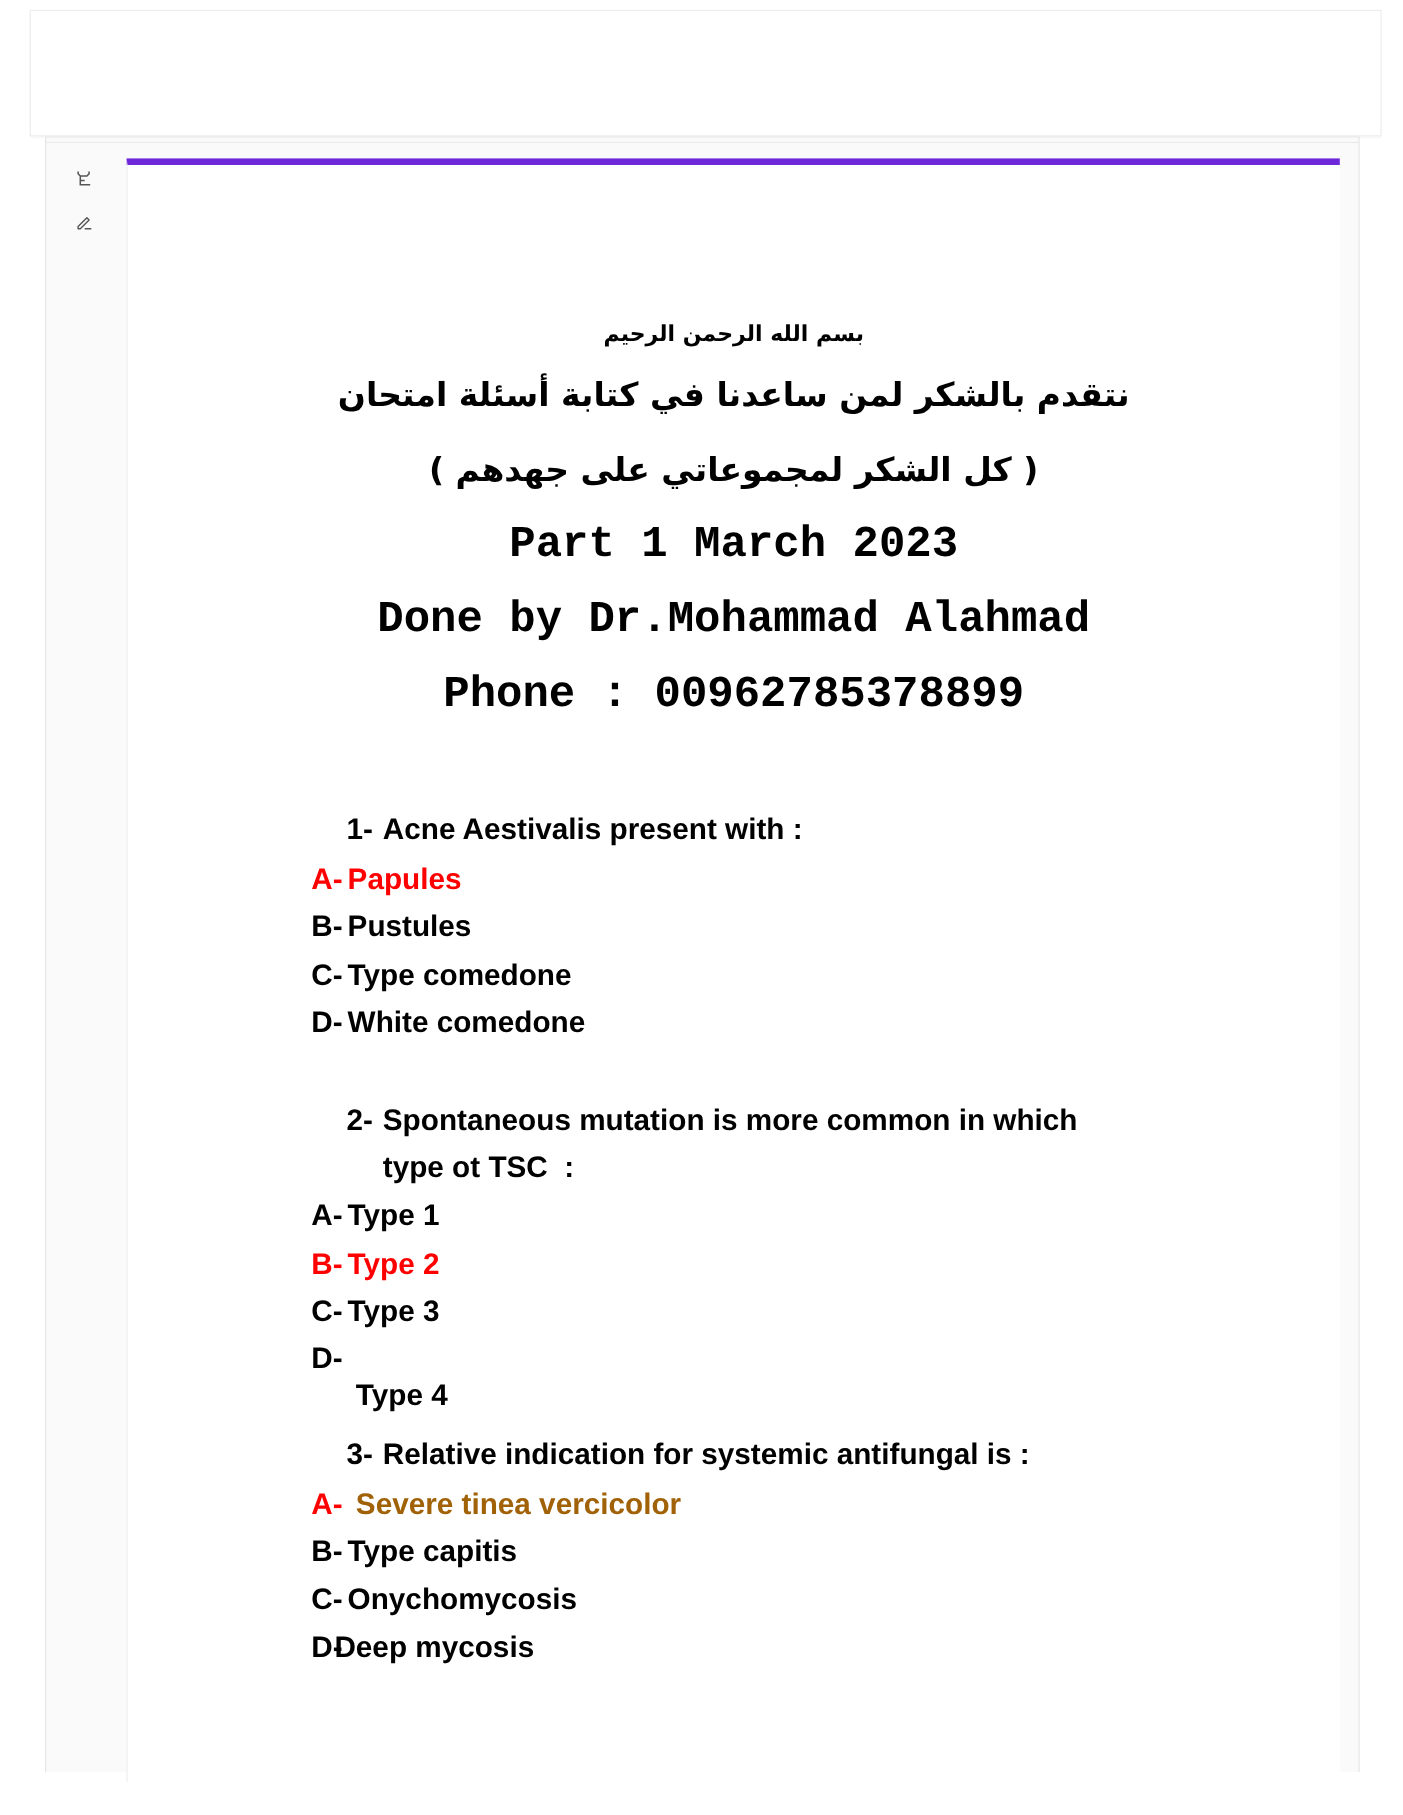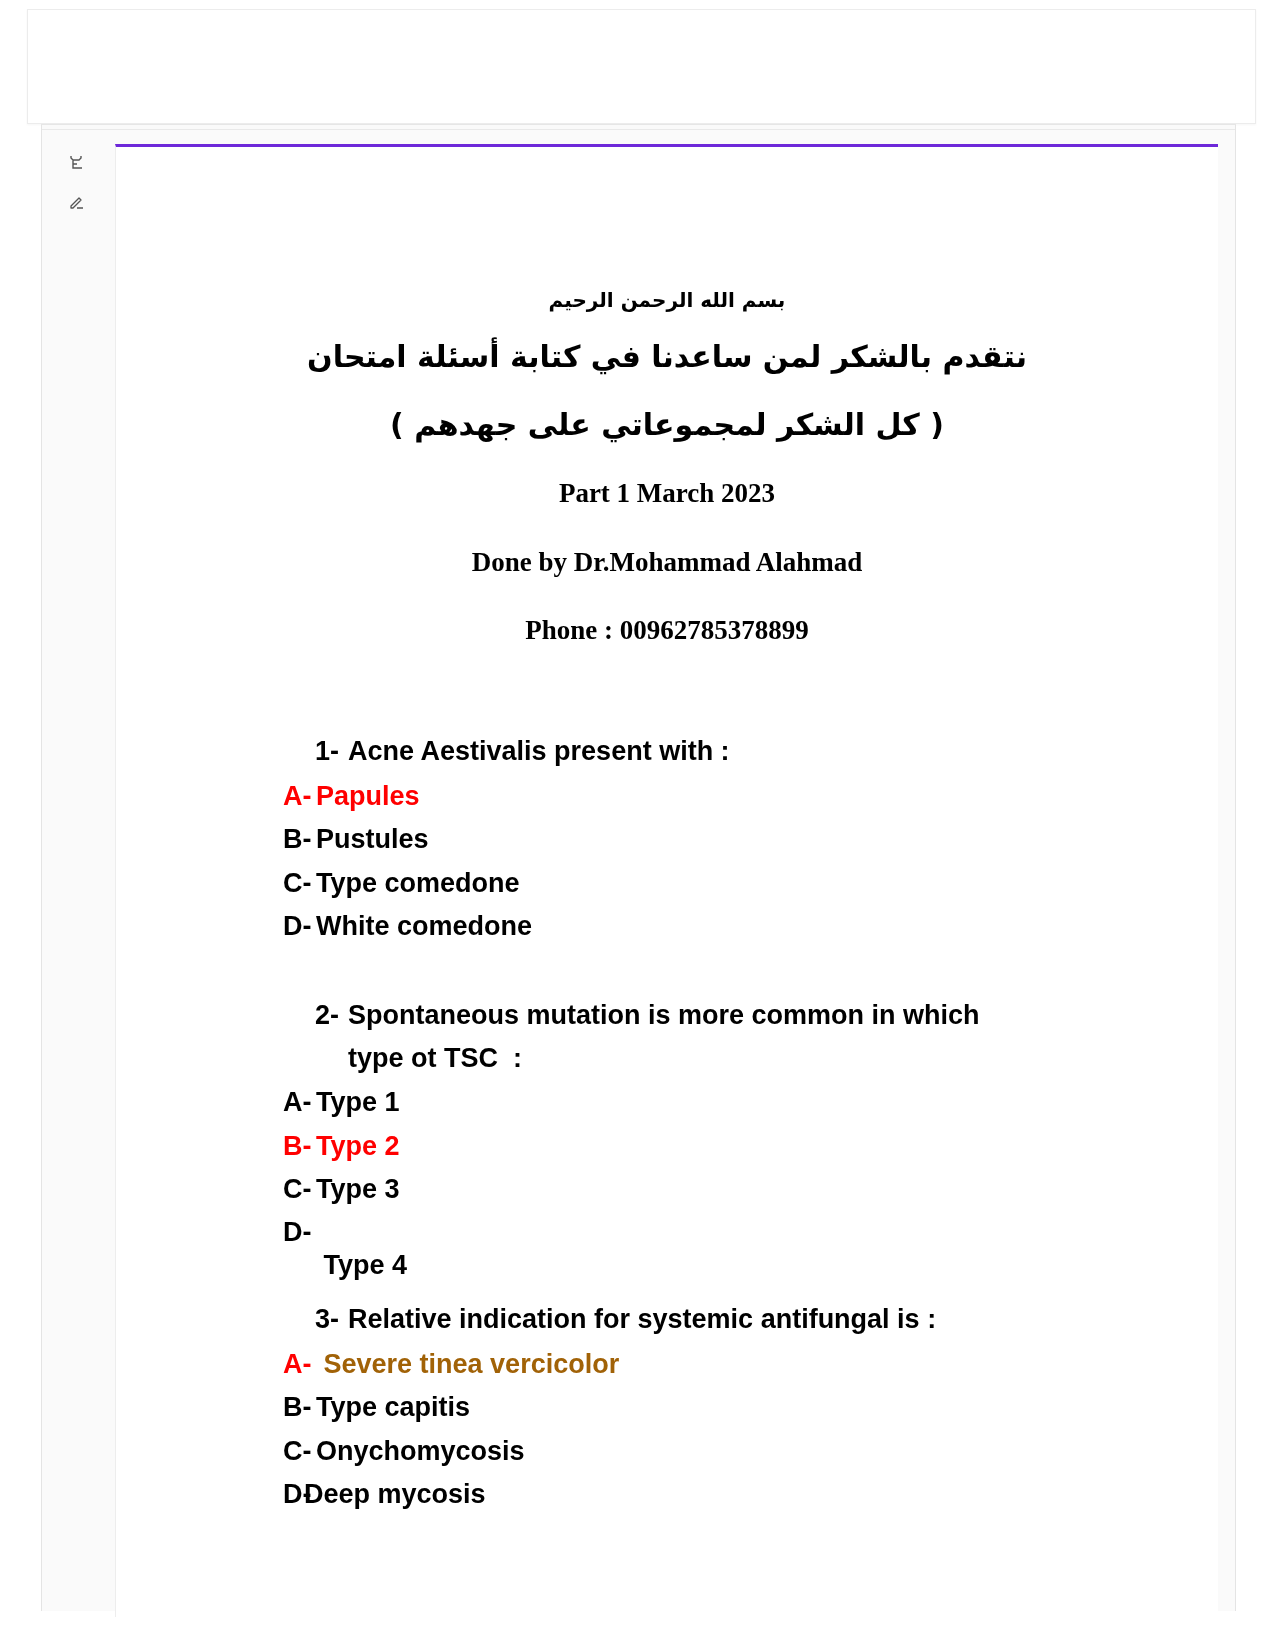--- a/index.html
+++ b/index.html
@@ -8,27 +8,27 @@
   .top-box { position: absolute; left: 27px; top: 9px; width: 1227px; height: 113px;
              background: #ffffff; border: 1px solid #ececec; box-shadow: 0 1px 2px rgba(0,0,0,0.04); }
   .viewer { position: absolute; left: 41px; top: 124px; width: 1193px; height: 1486px;
             background: #fafafa; border-left: 1px solid #e4e4e4; border-right: 1px solid #e4e4e4;
             border-top: 1px solid #e6e6e6; }
   .viewer-topline { position: absolute; left: 0; right: 0; top: 4px; height: 1px; background: #e9e9e9; }
   .tool { position: absolute; left: 24px; width: 20px; height: 20px; display: flex; align-items: center;
           justify-content: center; cursor: pointer; }
   .tool svg { width: 16px; height: 16px; }
   .page { position: absolute; left: 115px; top: 144px; width: 1102px; height: 1470px;
-          background: #ffffff; border-left: 1px solid #ededed; border-top: 3px solid #6d28d9; }
+          background: #ffffff; border-left: 1px solid #ededed; border-top: 6px solid #6d28d9; }
   .line { position: absolute; white-space: pre; line-height: 40px; height: 40px; }
   .center { left: 0; width: 1102px; text-align: center; }
   .ar { font-family: "DejaVu Sans", sans-serif; font-weight: bold; direction: rtl; }
   .ar-small { font-size: 20px; }
   .ar-big { font-size: 30px; }
-  .hdr { font-family: Liberation Serif, serif; font-weight: bold; font-size: 27px; }
+  .hdr { font-family: Liberation Mono, monospace; font-weight: bold; font-size: 40px; }
   .q { font-family: "Liberation Sans", sans-serif; font-weight: bold; font-size: 27px; }
   .opt { font-family: "Liberation Sans", sans-serif; font-weight: bold; font-size: 27px; }
   .correct { color: #ff0000; }
 </style>
 </head>
 <body>
 
 <div class="top-box"></div>
 
 <div class="viewer">

